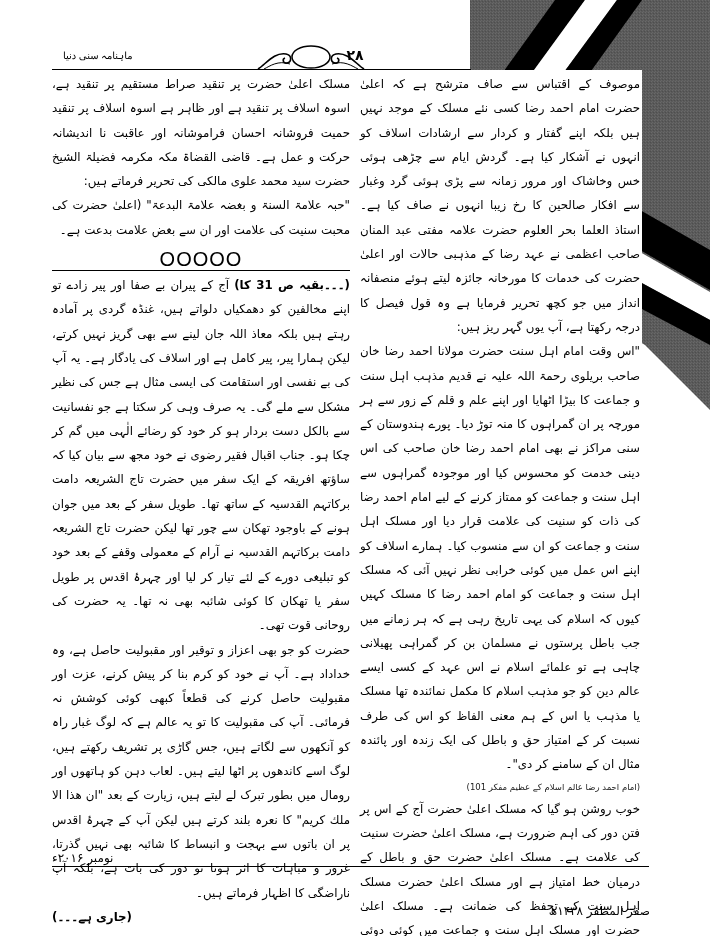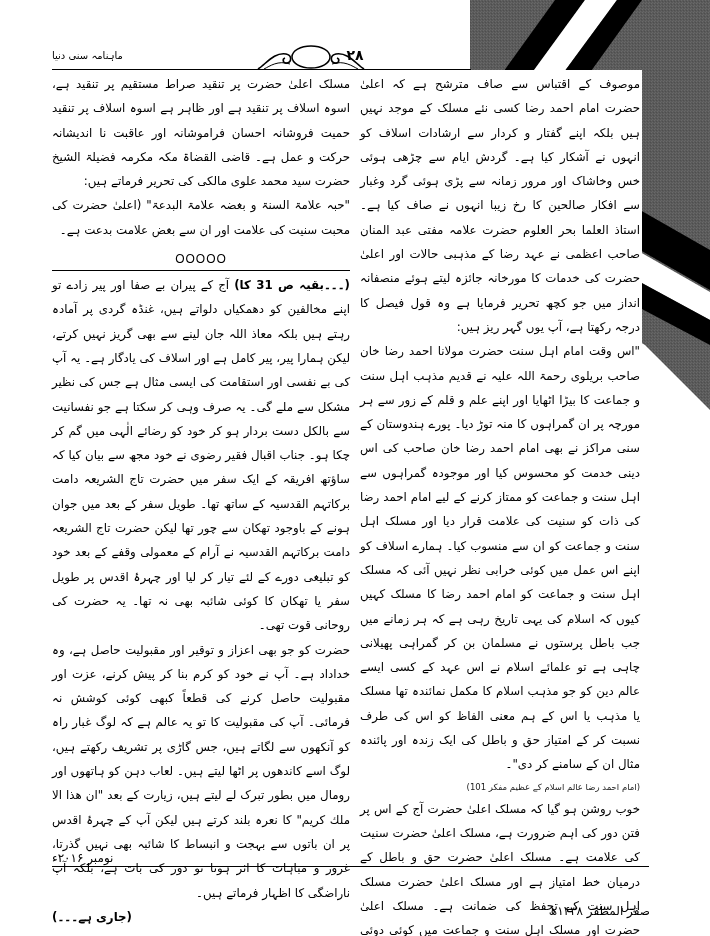--- a/index.html
+++ b/index.html
@@ -1,30 +1,30 @@
 <!DOCTYPE html>
 <html><head>
 <meta charset="utf-8">
 <style>
   html, body { margin:0; padding:0; }
   body { width:710px; height:936px; background:#ffffff; position:relative; overflow:hidden;
          font-family:"DejaVu Sans", sans-serif; color:#000; }
   .stripes { position:absolute; left:0; top:0; width:710px; height:936px; pointer-events:none; }
   .header { position:absolute; left:52px; top:44px; width:420px; height:26px; }
-  .header-title { position:absolute; left:0; top:6px; font-size:10px; direction:rtl; white-space:nowrap; }
+  .header-title { position:absolute; left:11px; top:6px; font-size:10px; direction:rtl; white-space:nowrap;font-family:Liberation Serif, serif; }
   .page-badge { position:absolute; left:204px; top:0; width:110px; height:26px; }
   .page-badge svg { position:absolute; left:0; top:0; }
   .page-num { position:absolute; left:38px; top:3px; width:34px; text-align:center; font-size:14px; font-weight:bold;padding-left:44px; }
   .header-rule { position:absolute; left:52px; top:69px; width:419px; height:0; border-top:1.5px solid #000; }
   .col { position:absolute; direction:rtl; text-align:justify; font-size:11.8px; line-height:24.3px; }
   .col p { margin:0; }
   .col-right { left:360px; top:72px; width:280px; }
   .col-left { left:52px; top:72px; width:298px; }
   .ref { font-size:8.5px; color:#222; direction:rtl; line-height:20px; }
-  .dots { text-align:center; direction:ltr; font-family:"Liberation Sans", sans-serif; font-size:12px; letter-spacing:1px; line-height:22px; margin-top:6px; }
+  .dots { text-align:center; direction:ltr; font-family:"Liberation Sans", sans-serif; font-size:20px; letter-spacing:1px; line-height:22px; margin-top:6px; }
   .sep-rule { border-top:1.5px solid #000; margin:0 0 2px 0; }
   .bold { font-weight:bold; }
   .footer-rule { position:absolute; left:52px; top:866px; width:597px; border-top:1.5px solid #000; }
   .footer-right { position:absolute; left:520px; top:872px; width:130px; text-align:right; direction:rtl; font-size:12px;margin-top:32px; }
   .footer-left { position:absolute; left:52px; top:851px; width:130px; text-align:left; direction:rtl; font-size:12px; }
 </style>
 </head>
 <body>
 
 <svg class="stripes" viewBox="0 0 710 936" xmlns="http://www.w3.org/2000/svg">

